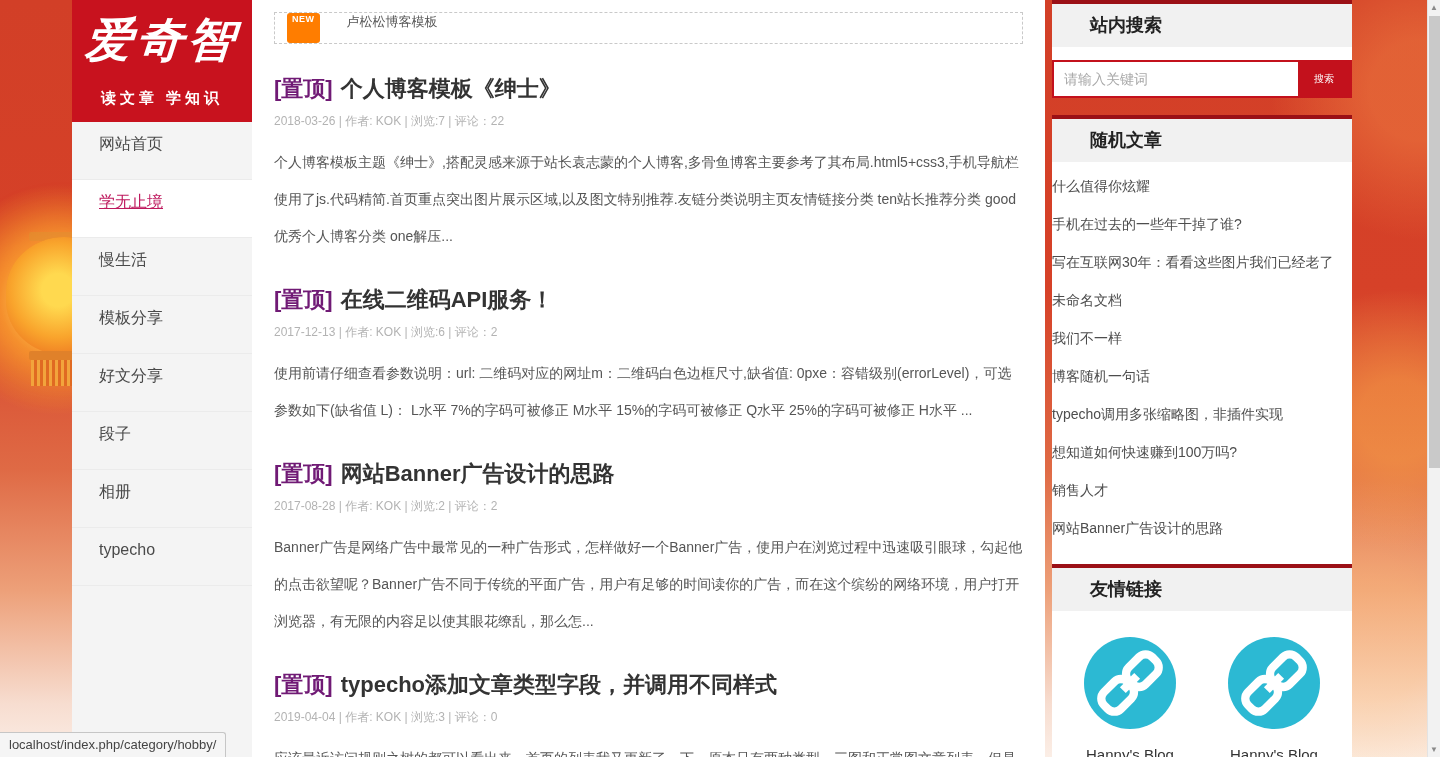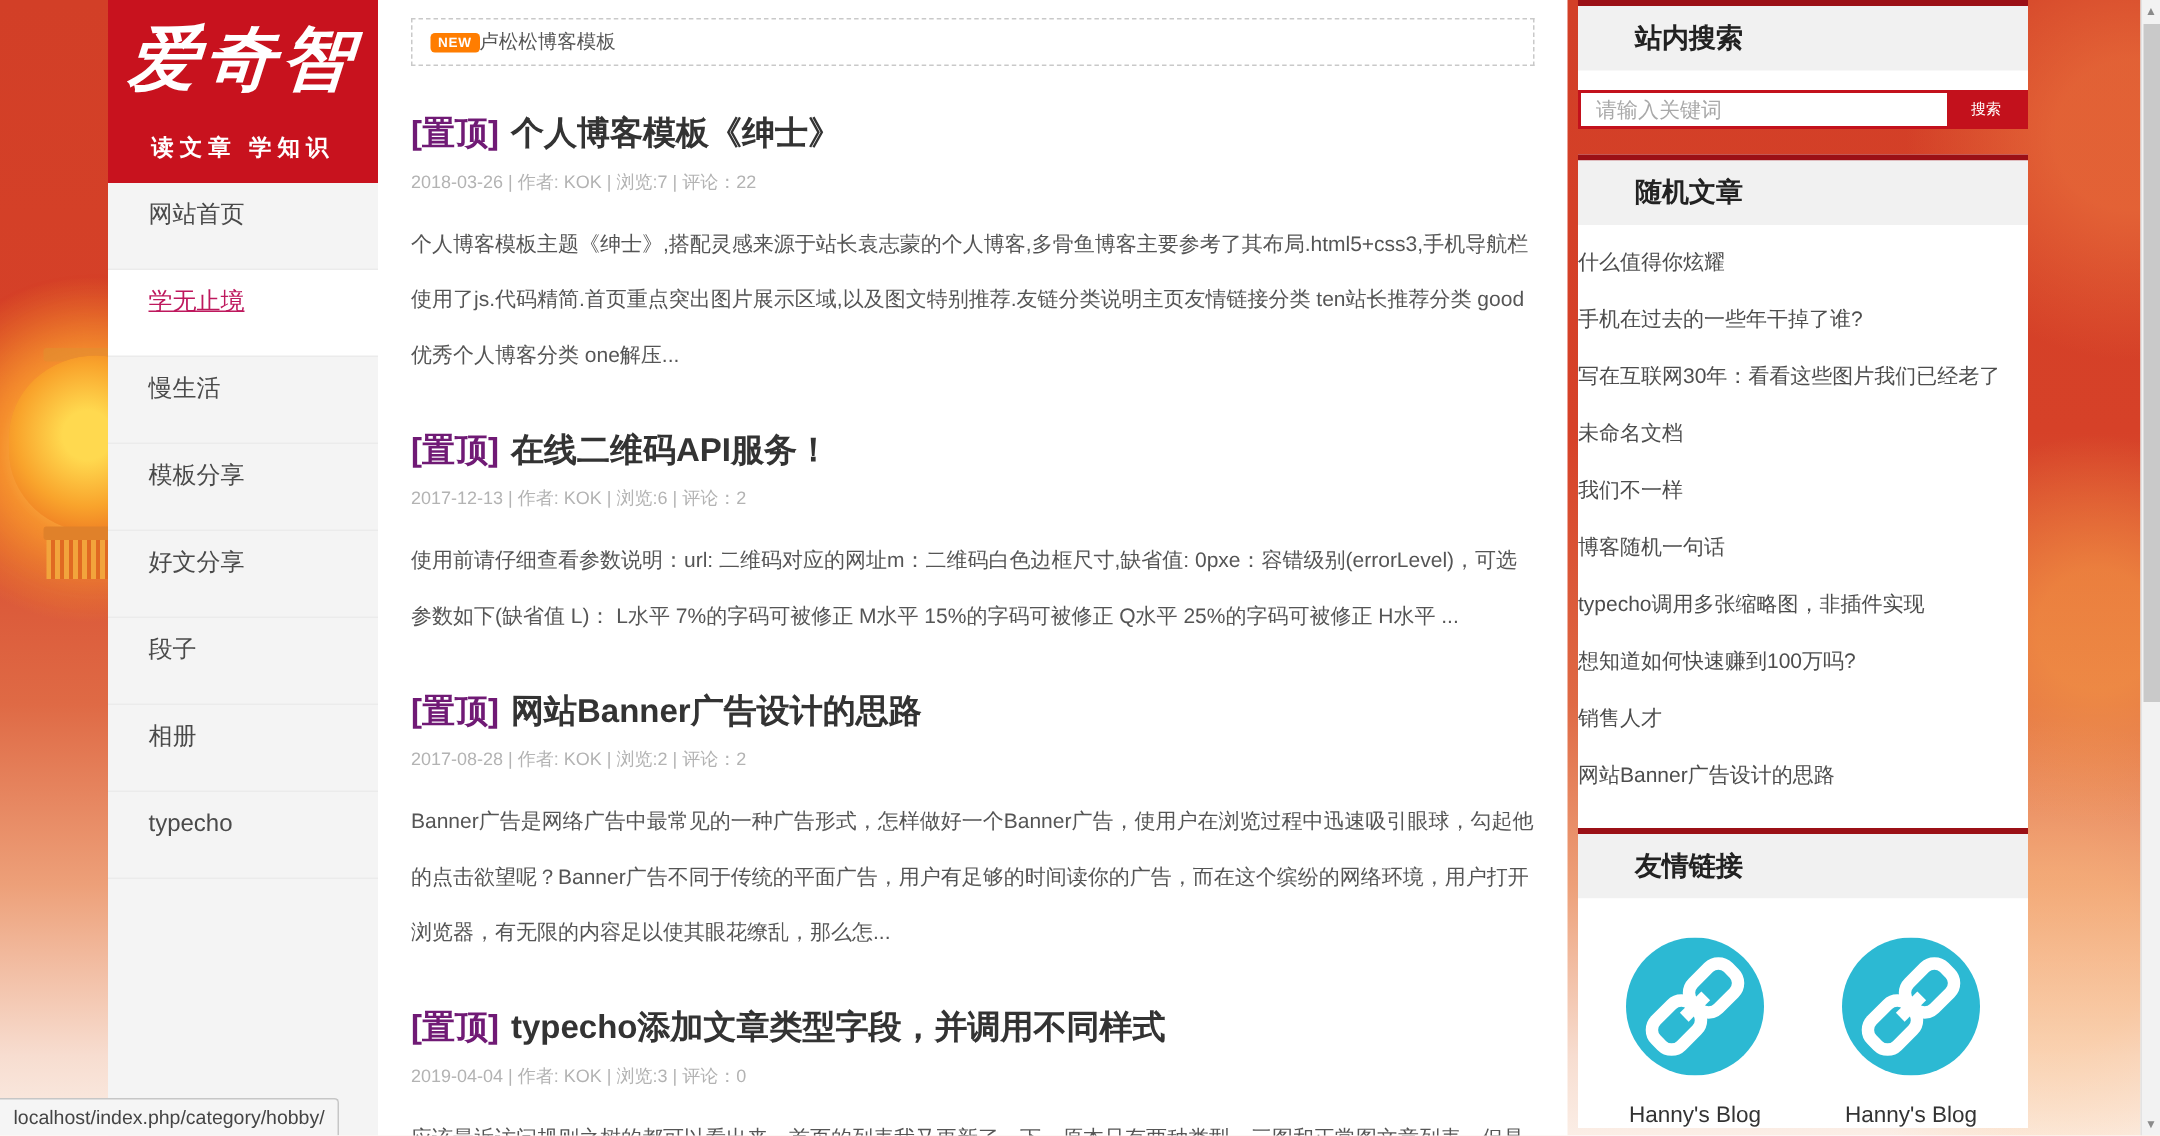--- a/index.html
+++ b/index.html
@@ -46,41 +46,41 @@
     border-bottom:1px solid #ebebeb; cursor:pointer;
   }
   .nav-item.active { background:#ffffff; text-decoration:underline; color:#be185d; }
 
   
   .main-col {
     position:absolute; left:252px; top:0; width:793px; height:100%;
     background:#fff; z-index:2; padding:12px 22px 0 22px;
   }
   .notice {
-    border:1px dashed #c9c9c9; height:32px; display:flex; align-items:center;
-    gap:0; padding:0 12px; font-size:13px; color:#555;
+    border:1px dashed #c9c9c9; height:32px; display:flex; 
+    gap:27px; padding:0 12px; font-size:13px; color:#555;
   }
   .new-badge {
     background:#ff7d00; color:#fff; font-size:9px; font-weight:bold;
     padding:2px 5px; border-radius:3px; letter-spacing:.5px; line-height:1;
   }
   .article { margin-top:30px; }
   .article-title { font-size:22px; font-weight:bold; color:#333; cursor:pointer; }
   .sticky-tag { color:#701a75; margin-right:8px; }
   .article-meta { margin-top:9px; font-size:12px; color:#b3b3b3; }
   .article-excerpt { margin-top:14px; font-size:14px; color:#555; line-height:37px; }
 
   
   .right-col { position:absolute; left:1052px; top:0; width:300px; z-index:2; }
   .widget { background:#fff; border-top:4px solid #9b1016; }
   .widget-header {
     background:#f1f1f1; padding:9px 38px 10px; font-size:18px; font-weight:bold; color:#222;
   }
   .search-form {
-    display:flex; height:26px; margin:13px 0 17px; border:2px solid #c3111c; background:#fff;
+    display:flex; height:38px; margin:13px 0 17px; border:2px solid #c3111c; background:#fff;
   }
   .search-input {
     flex:1; border:none; outline:none; padding:0 10px; font-size:14px; color:#333;
     font-family:inherit;
   }
   .search-input::placeholder { color:#a9a9a9; }
   .search-btn {
     width:52px; background:#c3111c; color:#fff; border:none; font-size:10px;
     cursor:pointer; font-family:inherit;
   }

